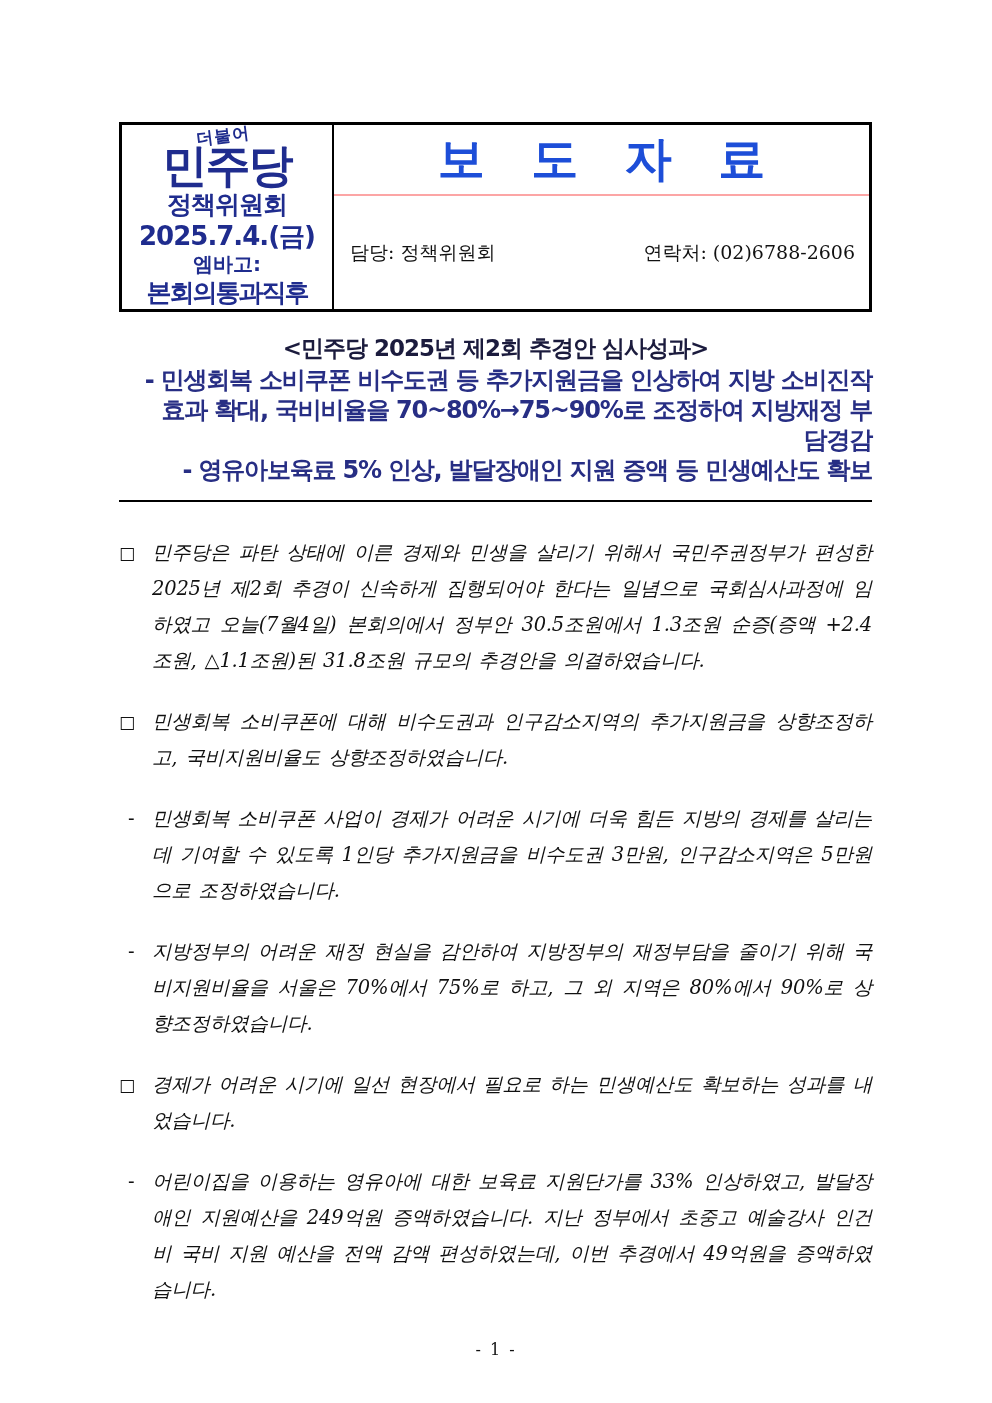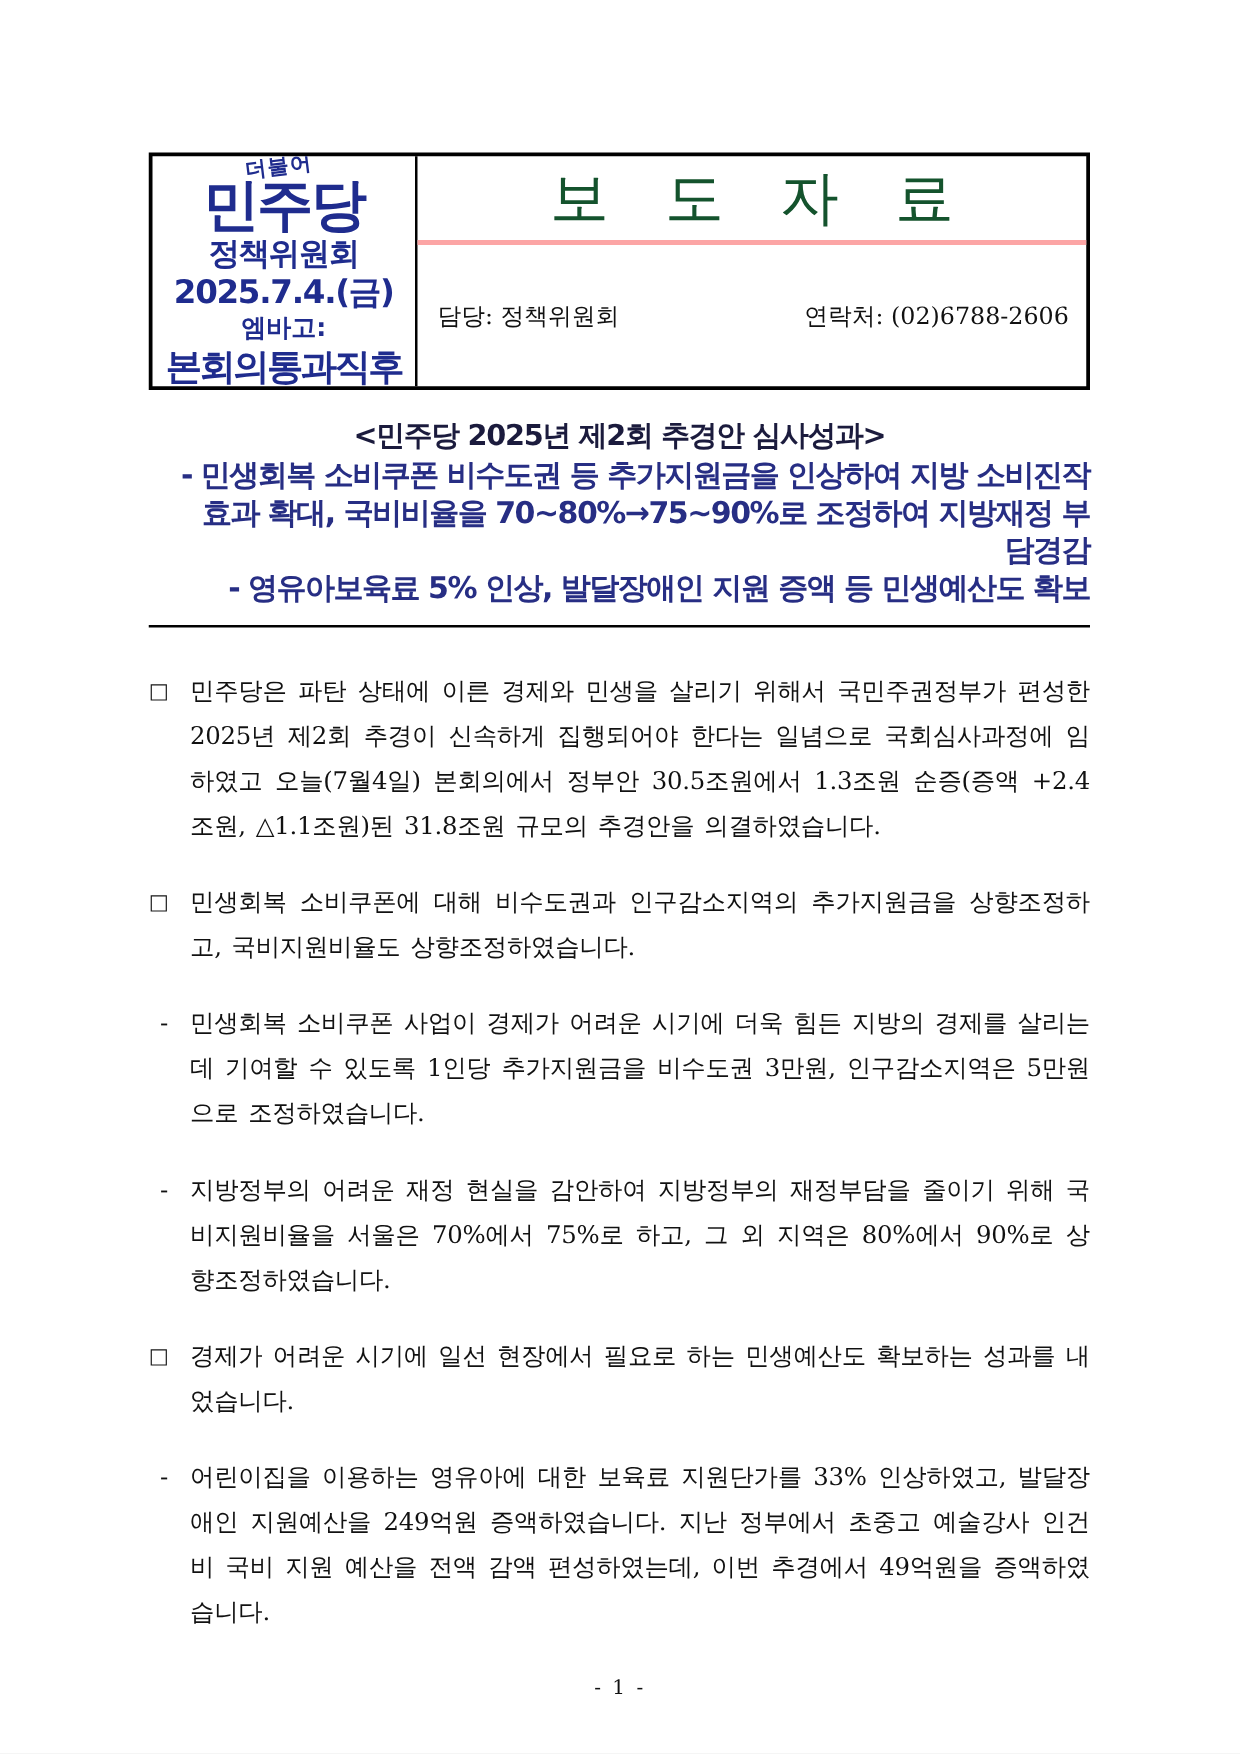--- a/index.html
+++ b/index.html
@@ -53,34 +53,34 @@
   }
   .brand-main {
     display: block;
     font-size: 45px;
     letter-spacing: -2px;
     line-height: 1.0;
   }
   .logo-org   { font-size: 25px; letter-spacing: -1px; margin-top: 3px; }
   .logo-date  { font-size: 26px; letter-spacing: -1px; margin-top: 4px; }
   .logo-embargo  { font-size: 20px; margin-top: 4px; }
-  .logo-embargo2 { font-size: 29px; letter-spacing: -2px; margin-top: 5px; }
+  .logo-embargo2 { font-size: 25px; letter-spacing: -2px; margin-top: 5px; font-family: Liberation Mono, monospace; }
 
   .right-cells { flex: 1; display: flex; flex-direction: column; }
   .title-cell {
     height: 71px;
     flex: none;
-    border-bottom: 4px solid #fca5a5;
+    border-bottom: 2px solid #fca5a5;
     display: flex;
     align-items: center;
     justify-content: center;
     font-family: "DejaVu Sans", "Liberation Sans", sans-serif;
-    font-weight: normal;
+    font-weight: bold;
     font-size: 47px;
-    color: #14532d;
+    color: #1d4ed8;
     letter-spacing: 0.32em;
     padding-left: 0.32em; 
     white-space: nowrap;
   }
   .contact-cell {
     flex: 1;
     display: flex;
     align-items: center;
     justify-content: space-between;
     padding: 0 14px 0 16px;
@@ -134,20 +134,21 @@
     flex: none;
     font-family: "DejaVu Sans", "Liberation Sans", sans-serif;
   }
   .p-square .marker { width: 33px; font-size: 17px; }
   .p-dash { padding-left: 9px; }
   .p-dash .marker { width: 24px; font-size: 19.5px; font-family: inherit; }
   .ptext {
     flex: 1;
     text-align: justify;
     word-spacing: 2px;
+    font-style: italic;
   }
 
   
   .footer {
     position: absolute;
     left: 0;
     bottom: 44px;
     width: 100%;
     text-align: center;
     font-size: 16px;

